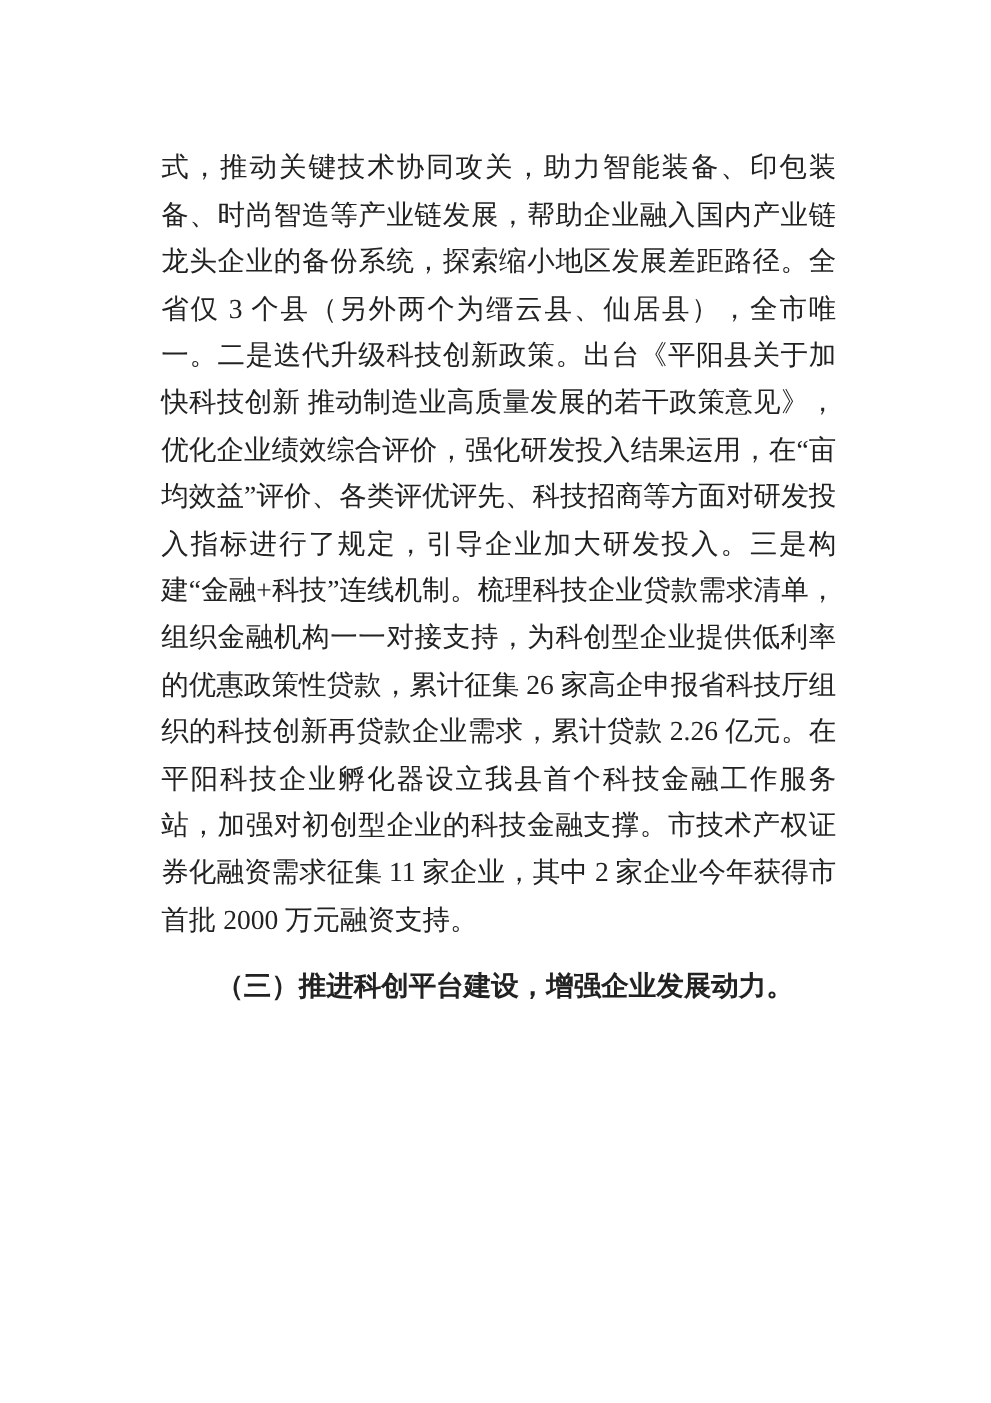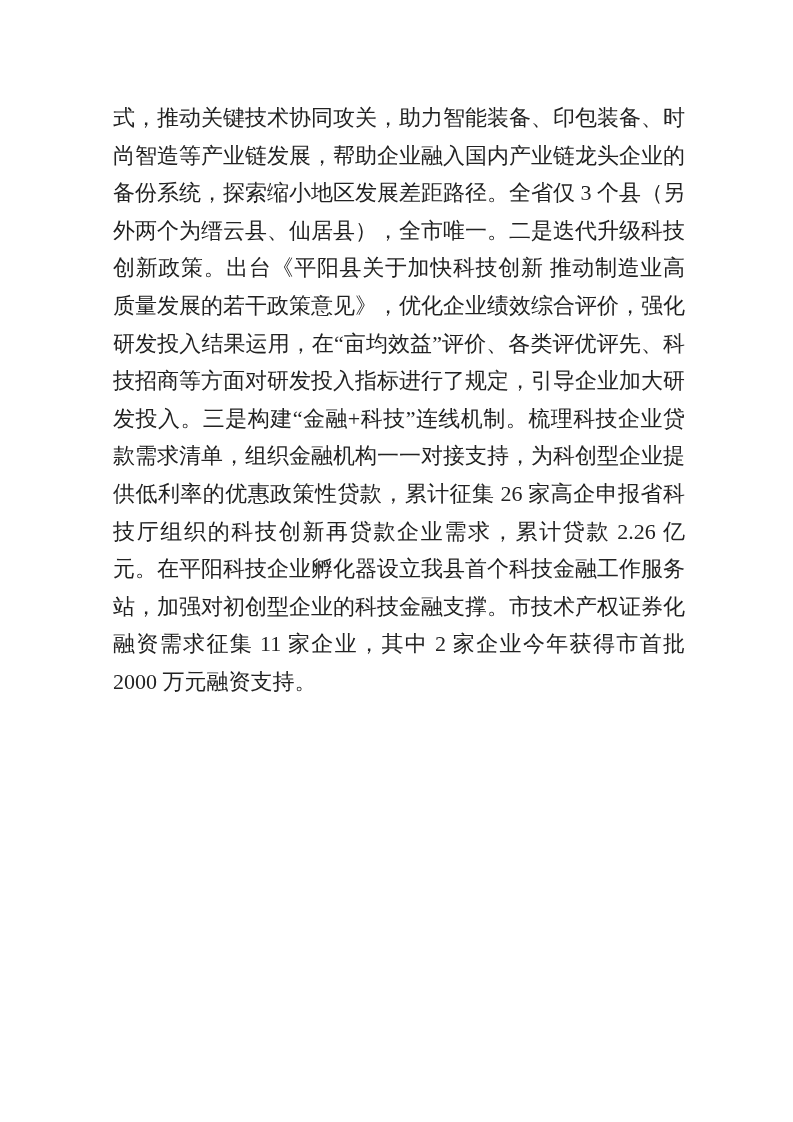--- a/index.html
+++ b/index.html
@@ -18,33 +18,34 @@
     position: absolute;
     left: 113px;
     top: 99px;
     width: 572px;
     font-family: "Liberation Serif", "DejaVu Serif", serif;
     font-size: 22px;
     line-height: 37.6px;
     color: #222222;
   }
   .para {
-    margin: 0;
+    margin: 16px;
     padding: 0;
     text-align: justify;
     text-justify: inter-ideograph;
     word-break: normal;
   }
   .para.indent {
     text-indent: 2em;
   }
   .para.heading {
     font-weight: 700;
   }
 </style>
 </head>
 <body>
 
 <div class="page">
   <div class="textblock">
     <p class="para">式，推动关键技术协同攻关，助力智能装备、印包装备、时尚智造等产业链发展，帮助企业融入国内产业链龙头企业的备份系统，探索缩小地区发展差距路径。全省仅 3 个县（另外两个为缙云县、仙居县），全市唯一。二是迭代升级科技创新政策。出台《平阳县关于加快科技创新 推动制造业高质量发展的若干政策意见》，优化企业绩效综合评价，强化研发投入结果运用，在“亩均效益”评价、各类评优评先、科技招商等方面对研发投入指标进行了规定，引导企业加大研发投入。三是构建“金融+科技”连线机制。梳理科技企业贷款需求清单，组织金融机构一一对接支持，为科创型企业提供低利率的优惠政策性贷款，累计征集 26 家高企申报省科技厅组织的科技创新再贷款企业需求，累计贷款 2.26 亿元。在平阳科技企业孵化器设立我县首个科技金融工作服务站，加强对初创型企业的科技金融支撑。市技术产权证券化融资需求征集 11 家企业，其中 2 家企业今年获得市首批 2000 万元融资支持。</p>
+    <p class="para indent heading">（三）推进科创平台建设，增强企业发展动力。</p>
   </div>
 </div>
 
 </body></html>

